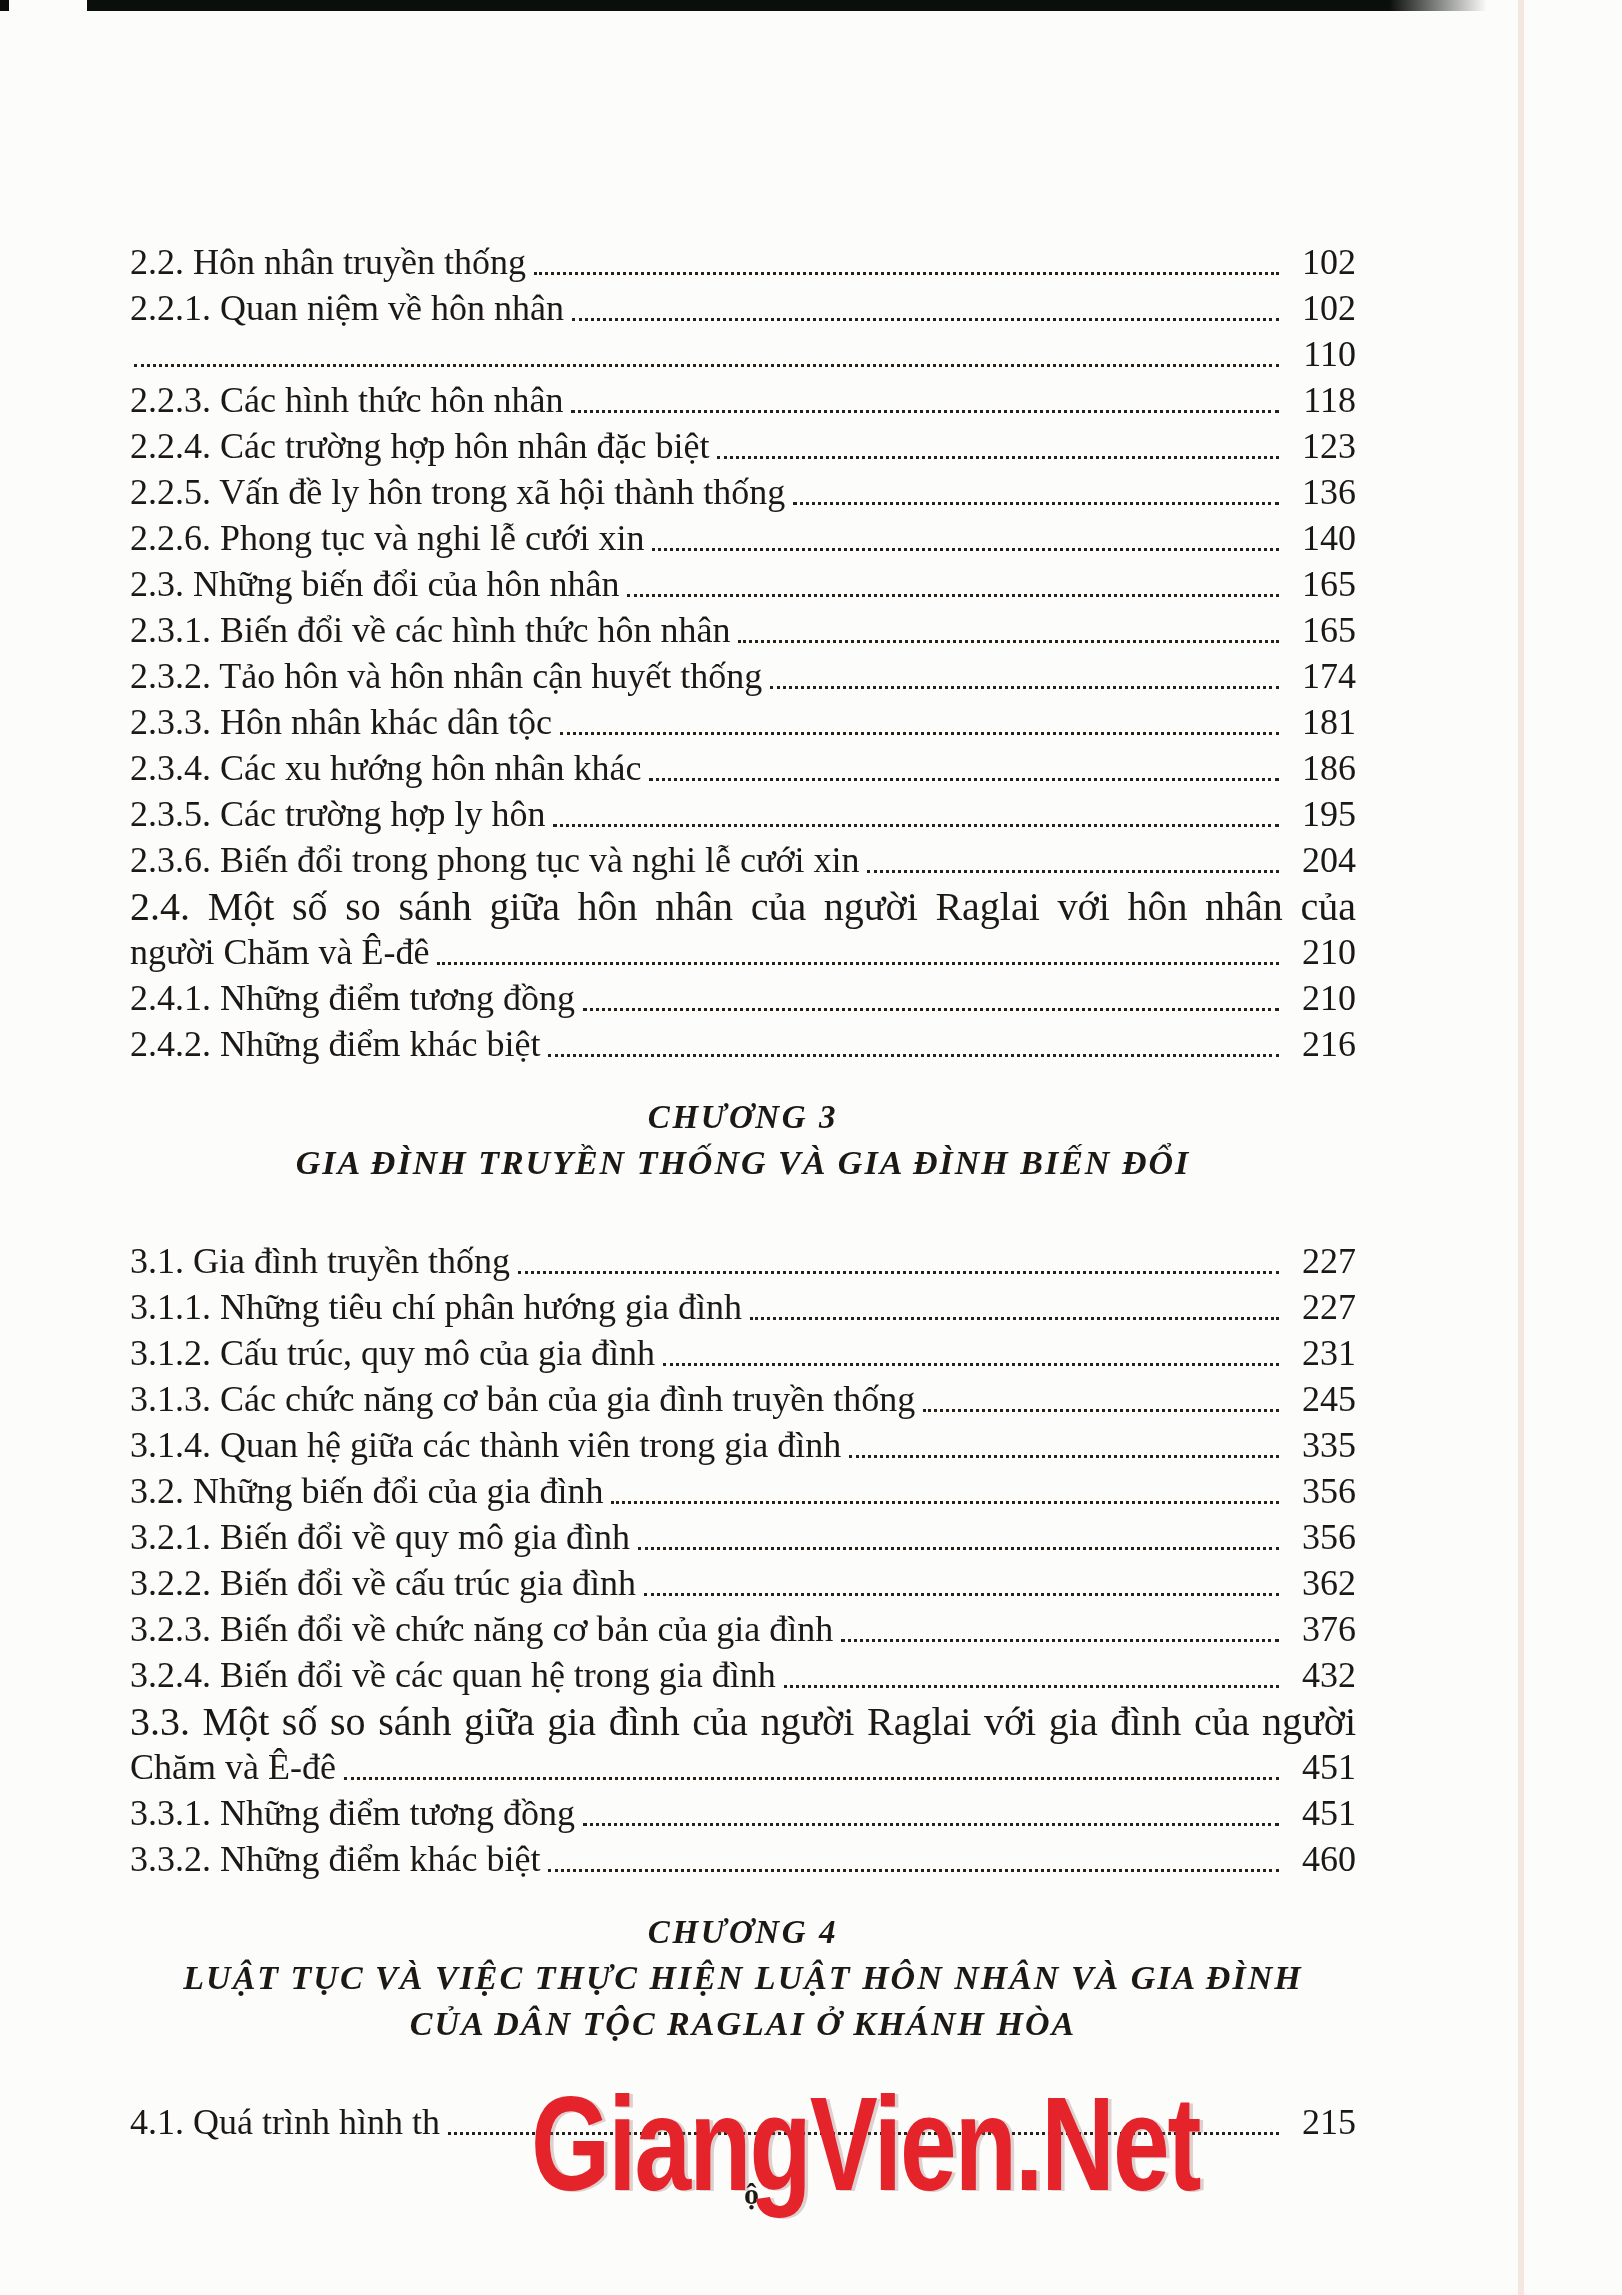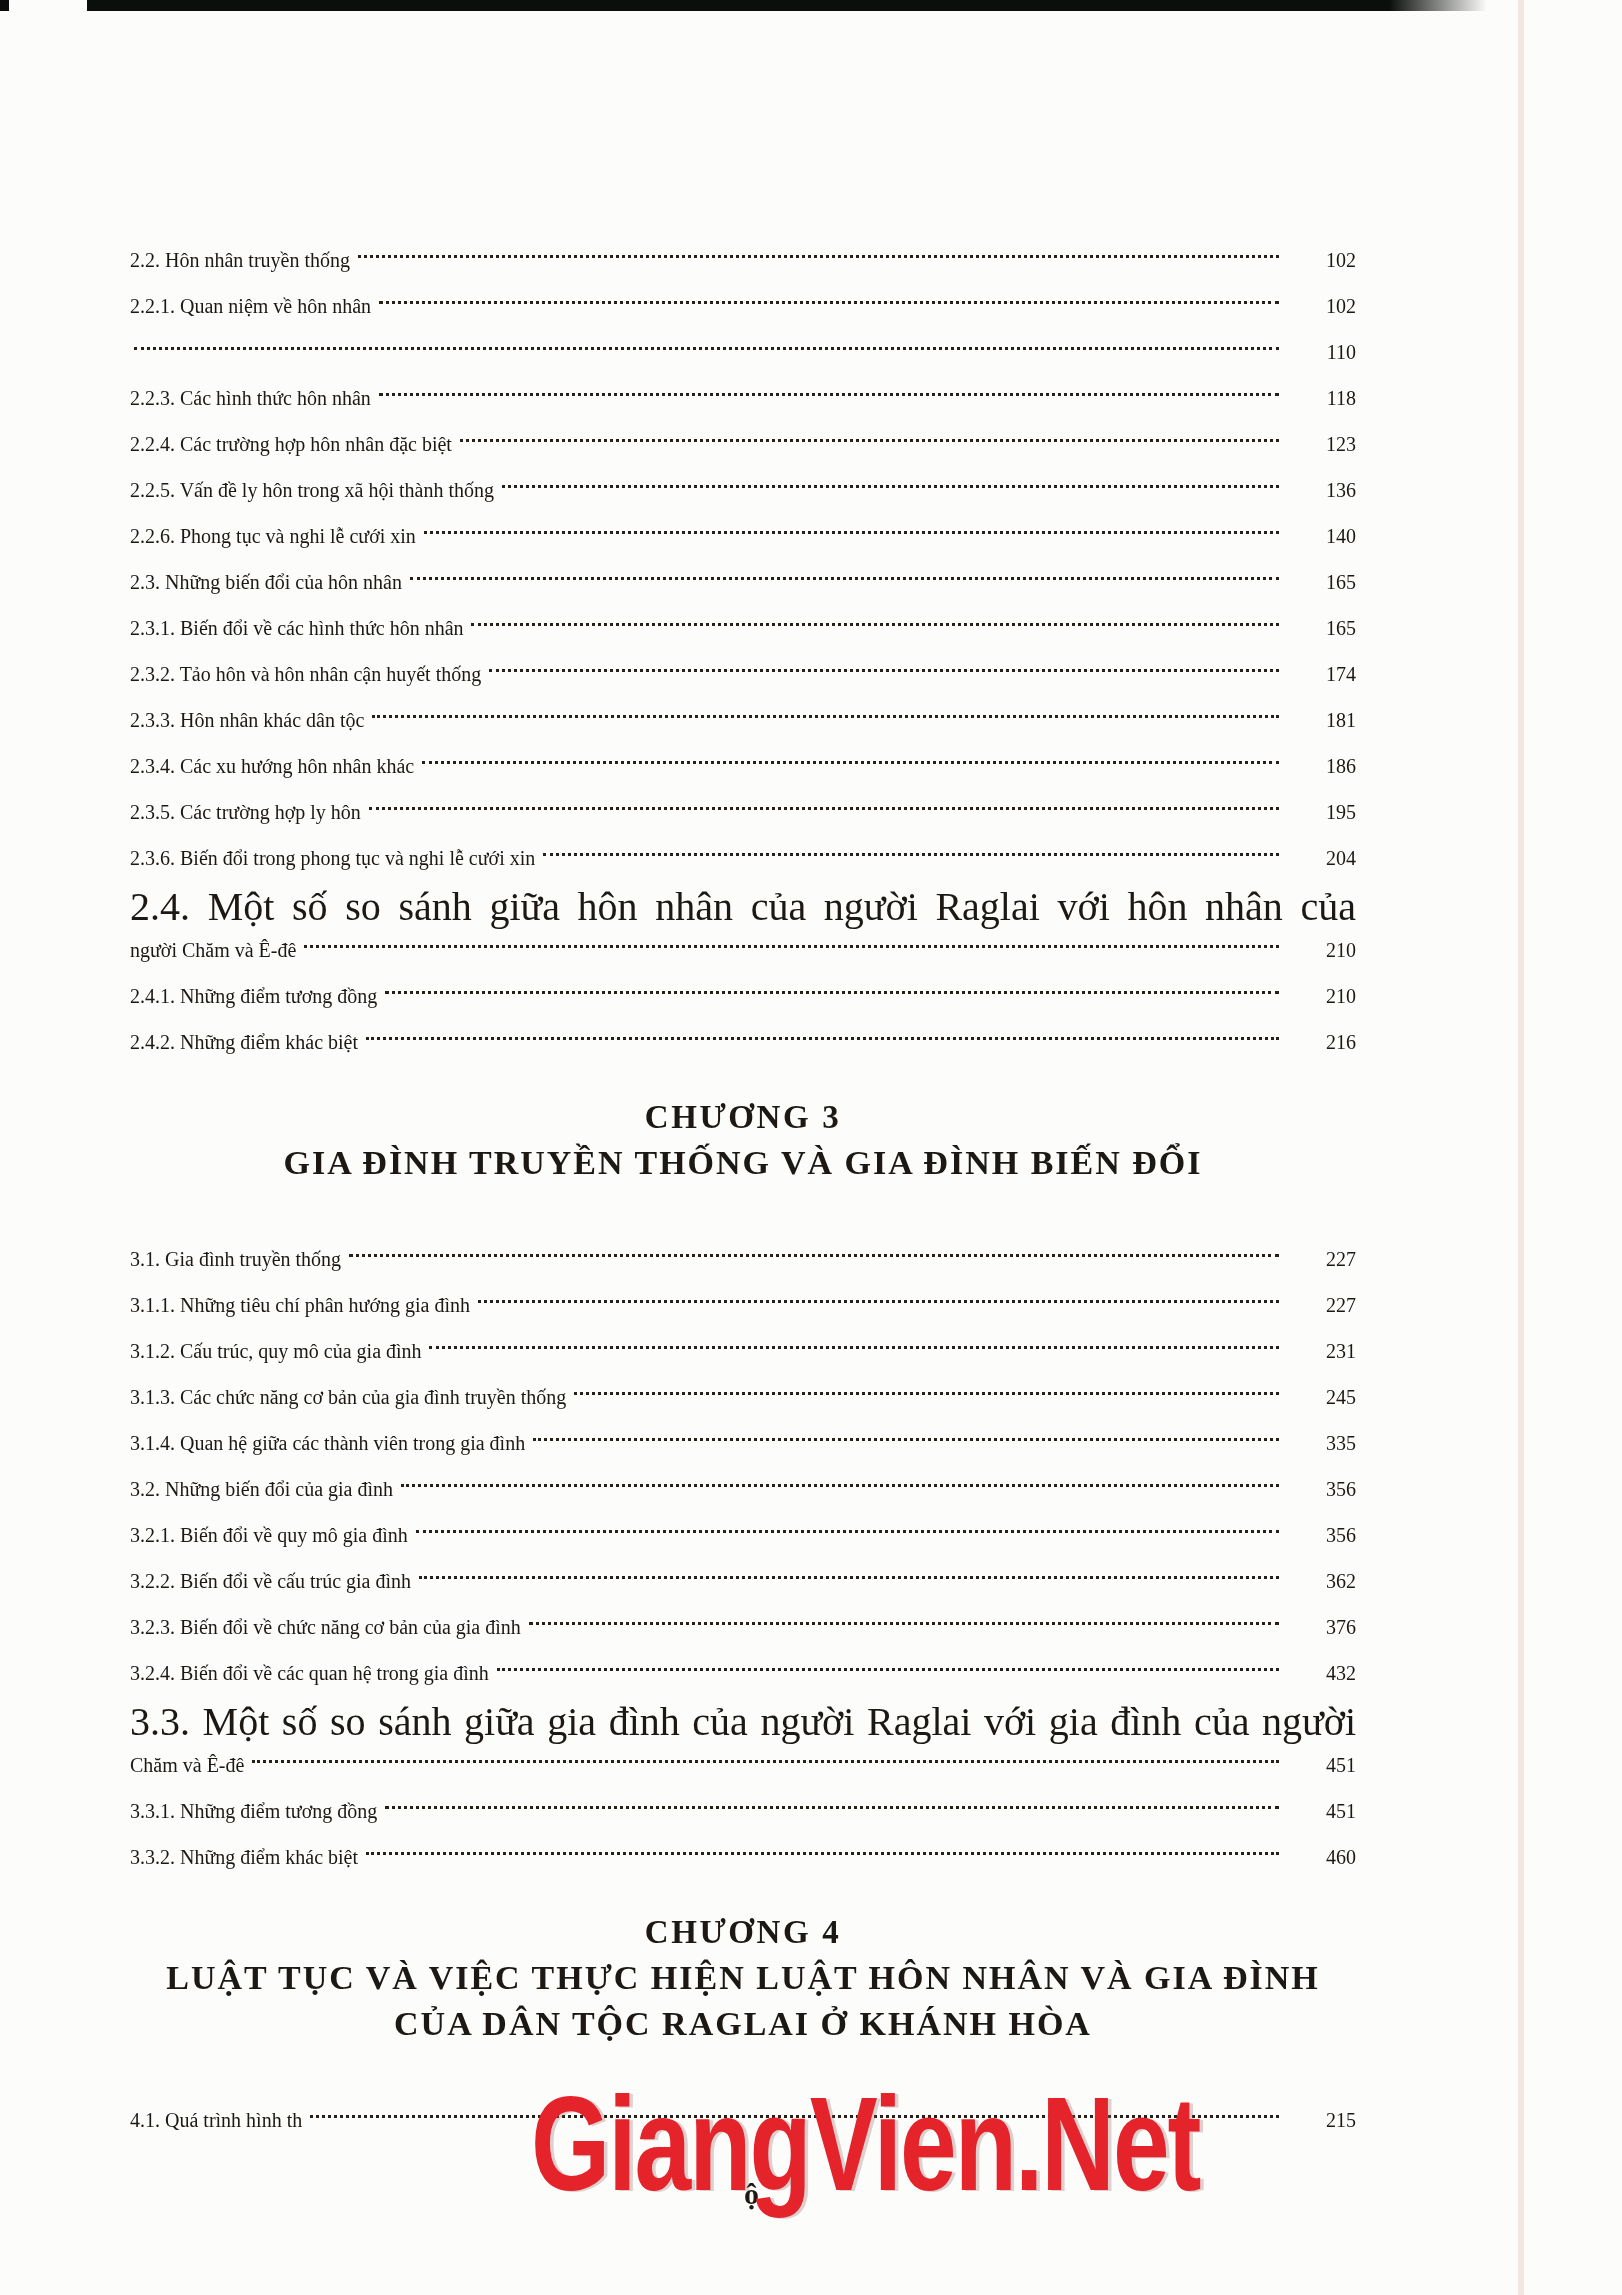--- a/index.html
+++ b/index.html
@@ -21,40 +21,40 @@
   .edge-line {
     position: absolute; left: 1518px; top: 0; width: 5.9px; height: 100%;
     background: #f0e0d6; opacity: 0.75;
   }
   
   .toc {
     position: absolute; left: 130px; top: 0; width: 1226px;
     padding-top: 237px;
   }
   .row {
-    display: flex; align-items: center;
-    height: 46px; font-size: 20px; white-space: nowrap;
+    display: flex; align-items: flex-end;
+    height: 46px; font-size: 36px; white-space: nowrap;
   }
   .row.italic .label { }
   .row .label { padding-right: 3.9px; }
   .leader {
     flex: 1 1 auto;
     border-bottom: 3.9px dotted #262019;
     margin: 0 3.9px 7.9px 3.9px;
     min-width: 26px;
   }
   .pageno { width: 73px; text-align: right; flex: 0 0 auto; }
   .fullrow {
     display: block; height: 46px; font-size: 40px; line-height: 52px;
     white-space: normal;
     text-align: justify; text-align-last: justify;
   }
   .fullrow .label { display: block; width: 100%; padding-right: 0; }
   
-  .chapter { font-weight: bold; margin-top: 25px; margin-bottom: 54px; }
+  .chapter { font-weight: bold; margin-top: 25px; margin-bottom: 54px; font-style: italic; }
   .kicker {
     height: 46px; font-size: 33px; letter-spacing: 2.6px;
     display: flex; align-items: flex-end; justify-content: center;
   }
   .chapter-line {
     height: 46px; font-size: 34px; letter-spacing: 2px;
     display: flex; align-items: flex-end; justify-content: center;
     white-space: nowrap;
   }
   

